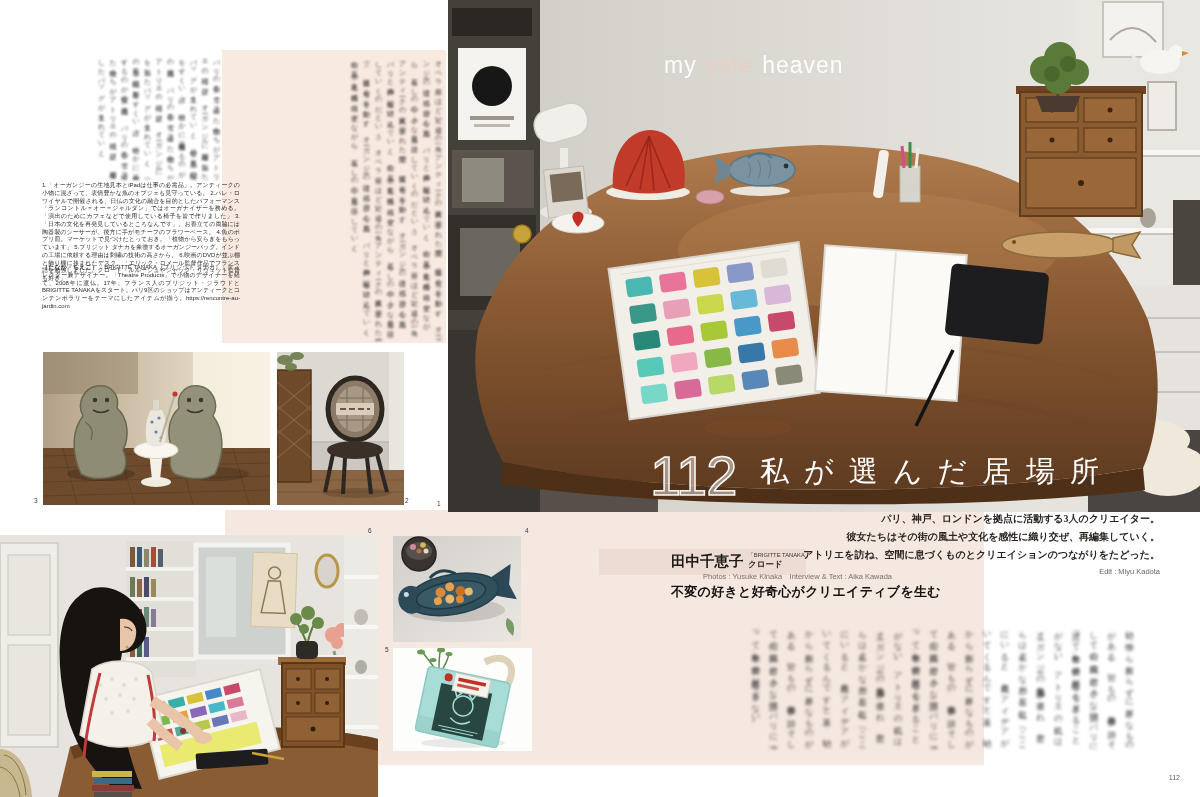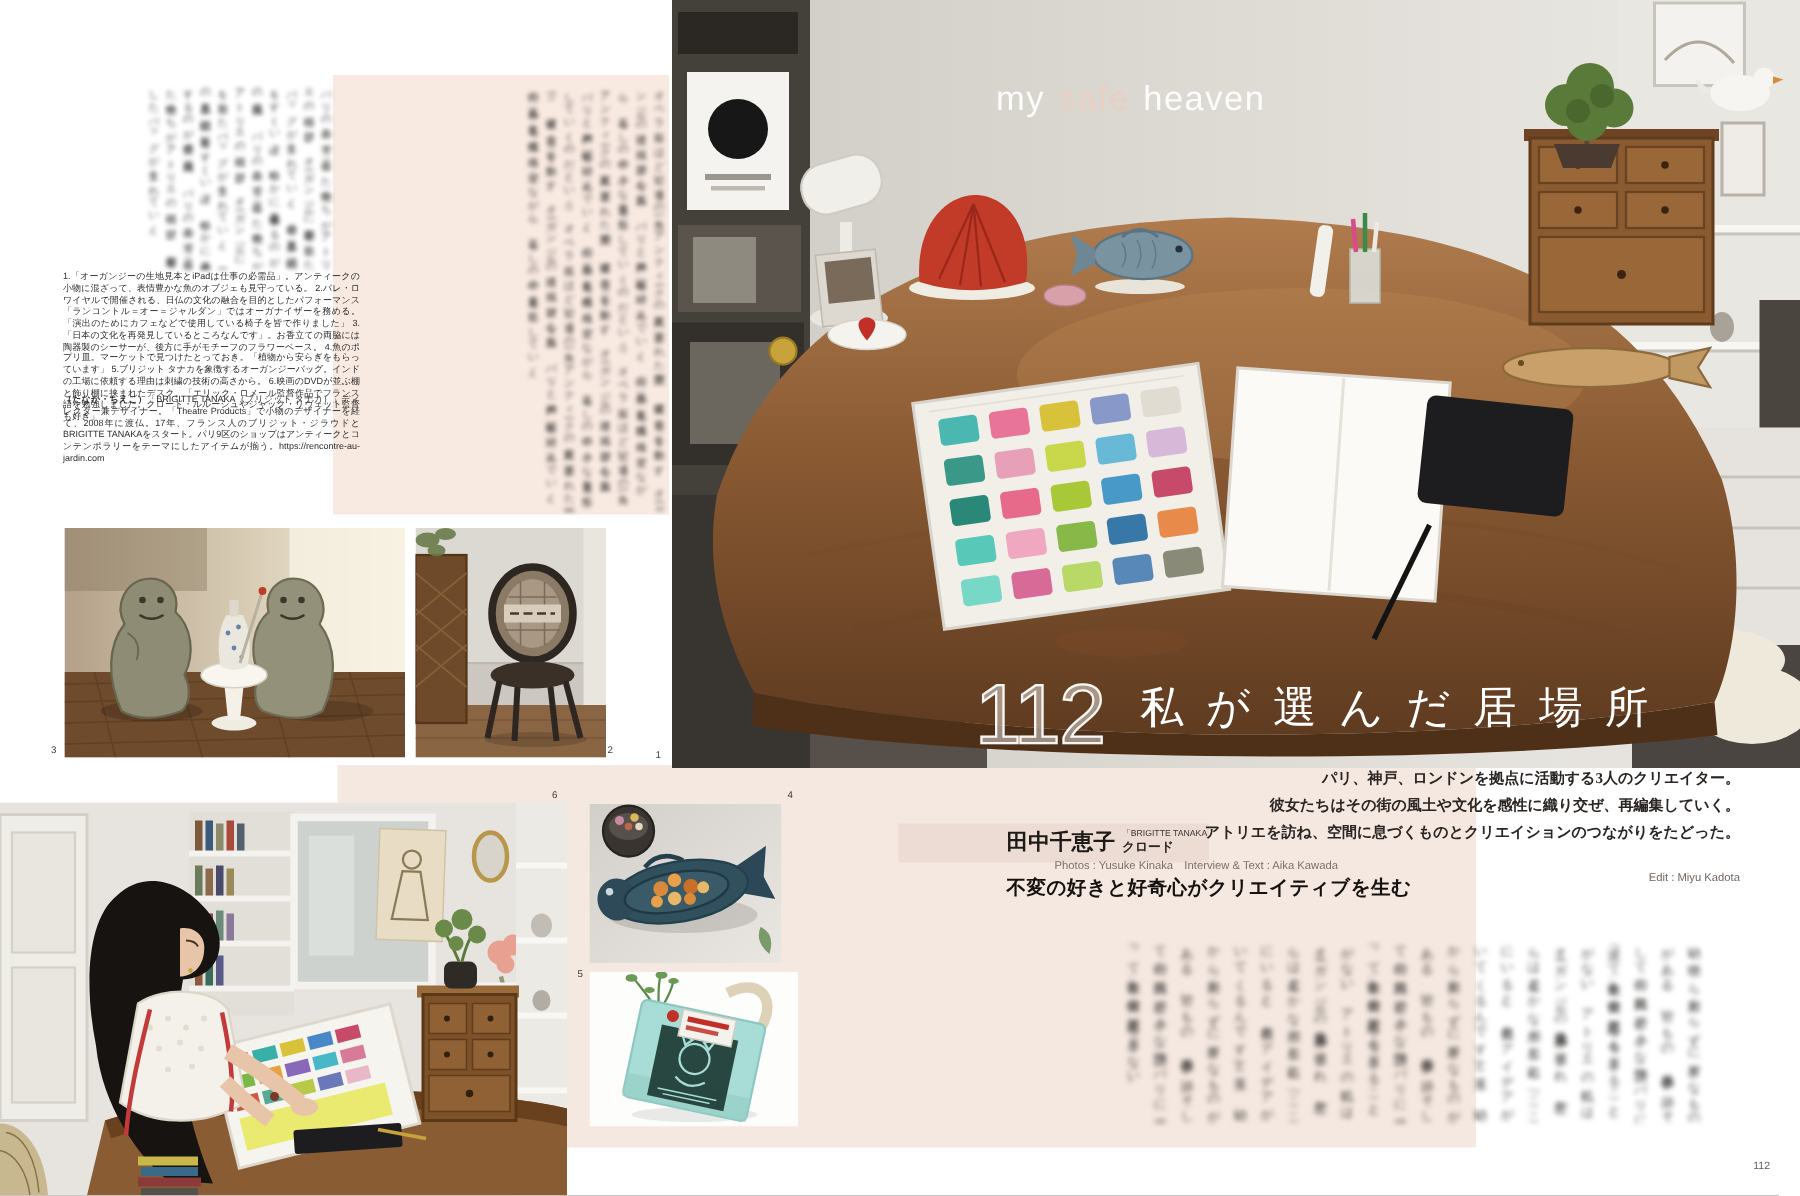--- a/index.html
+++ b/index.html
@@ -41,21 +41,21 @@
   .feature-num { left:650px; top:443px; z-index:4; font-size:56px; font-weight:400;
                  color:rgba(255,255,255,.45); -webkit-text-stroke:1.5px rgba(255,255,255,.95);
                  letter-spacing:-1px; }
   .feature-title { left:748px; top:452px; z-index:4; font-size:29px; font-weight:400;
                    color:#ffffff; letter-spacing:15px; white-space:nowrap;margin-left:12px; }
 
   .intro { width:560px; left:600px; text-align:right; font-size:10px; font-weight:bold;
            color:#2a2522; z-index:3; white-space:nowrap;font-family:Liberation Serif, serif; }
   .i1 { top:512px; } .i2 { top:530px; } .i3 { top:548px; }
   .edit { left:860px; top:567px; width:300px; text-align:right; font-size:7.5px;
-          color:#6e6660; z-index:3;margin-top:13px; }
+          color:#6e6660; z-index:3; }
 
   .label-box { left:599px; top:549px; width:207px; height:26px; background:#ecdcd4; z-index:2; }
   .designer-name { left:671px; top:552px; font-size:14.5px; font-weight:bold; color:#1d1a18; z-index:3; }
   .designer-brand { left:748px; top:551px; font-size:5.8px; color:#3a3633; z-index:3; }
   .designer-role { left:748px; top:559px; font-size:8.5px; font-weight:bold; color:#2a2623; z-index:3; }
 
   .headline { left:671px; top:583px; font-size:13px; font-weight:bold; color:#14110f;
               letter-spacing:.3px; z-index:3; white-space:nowrap; }
   .credits { left:671px; top:572px; font-size:7.5px; color:#77706a; z-index:3;margin-left:32px; }
 

